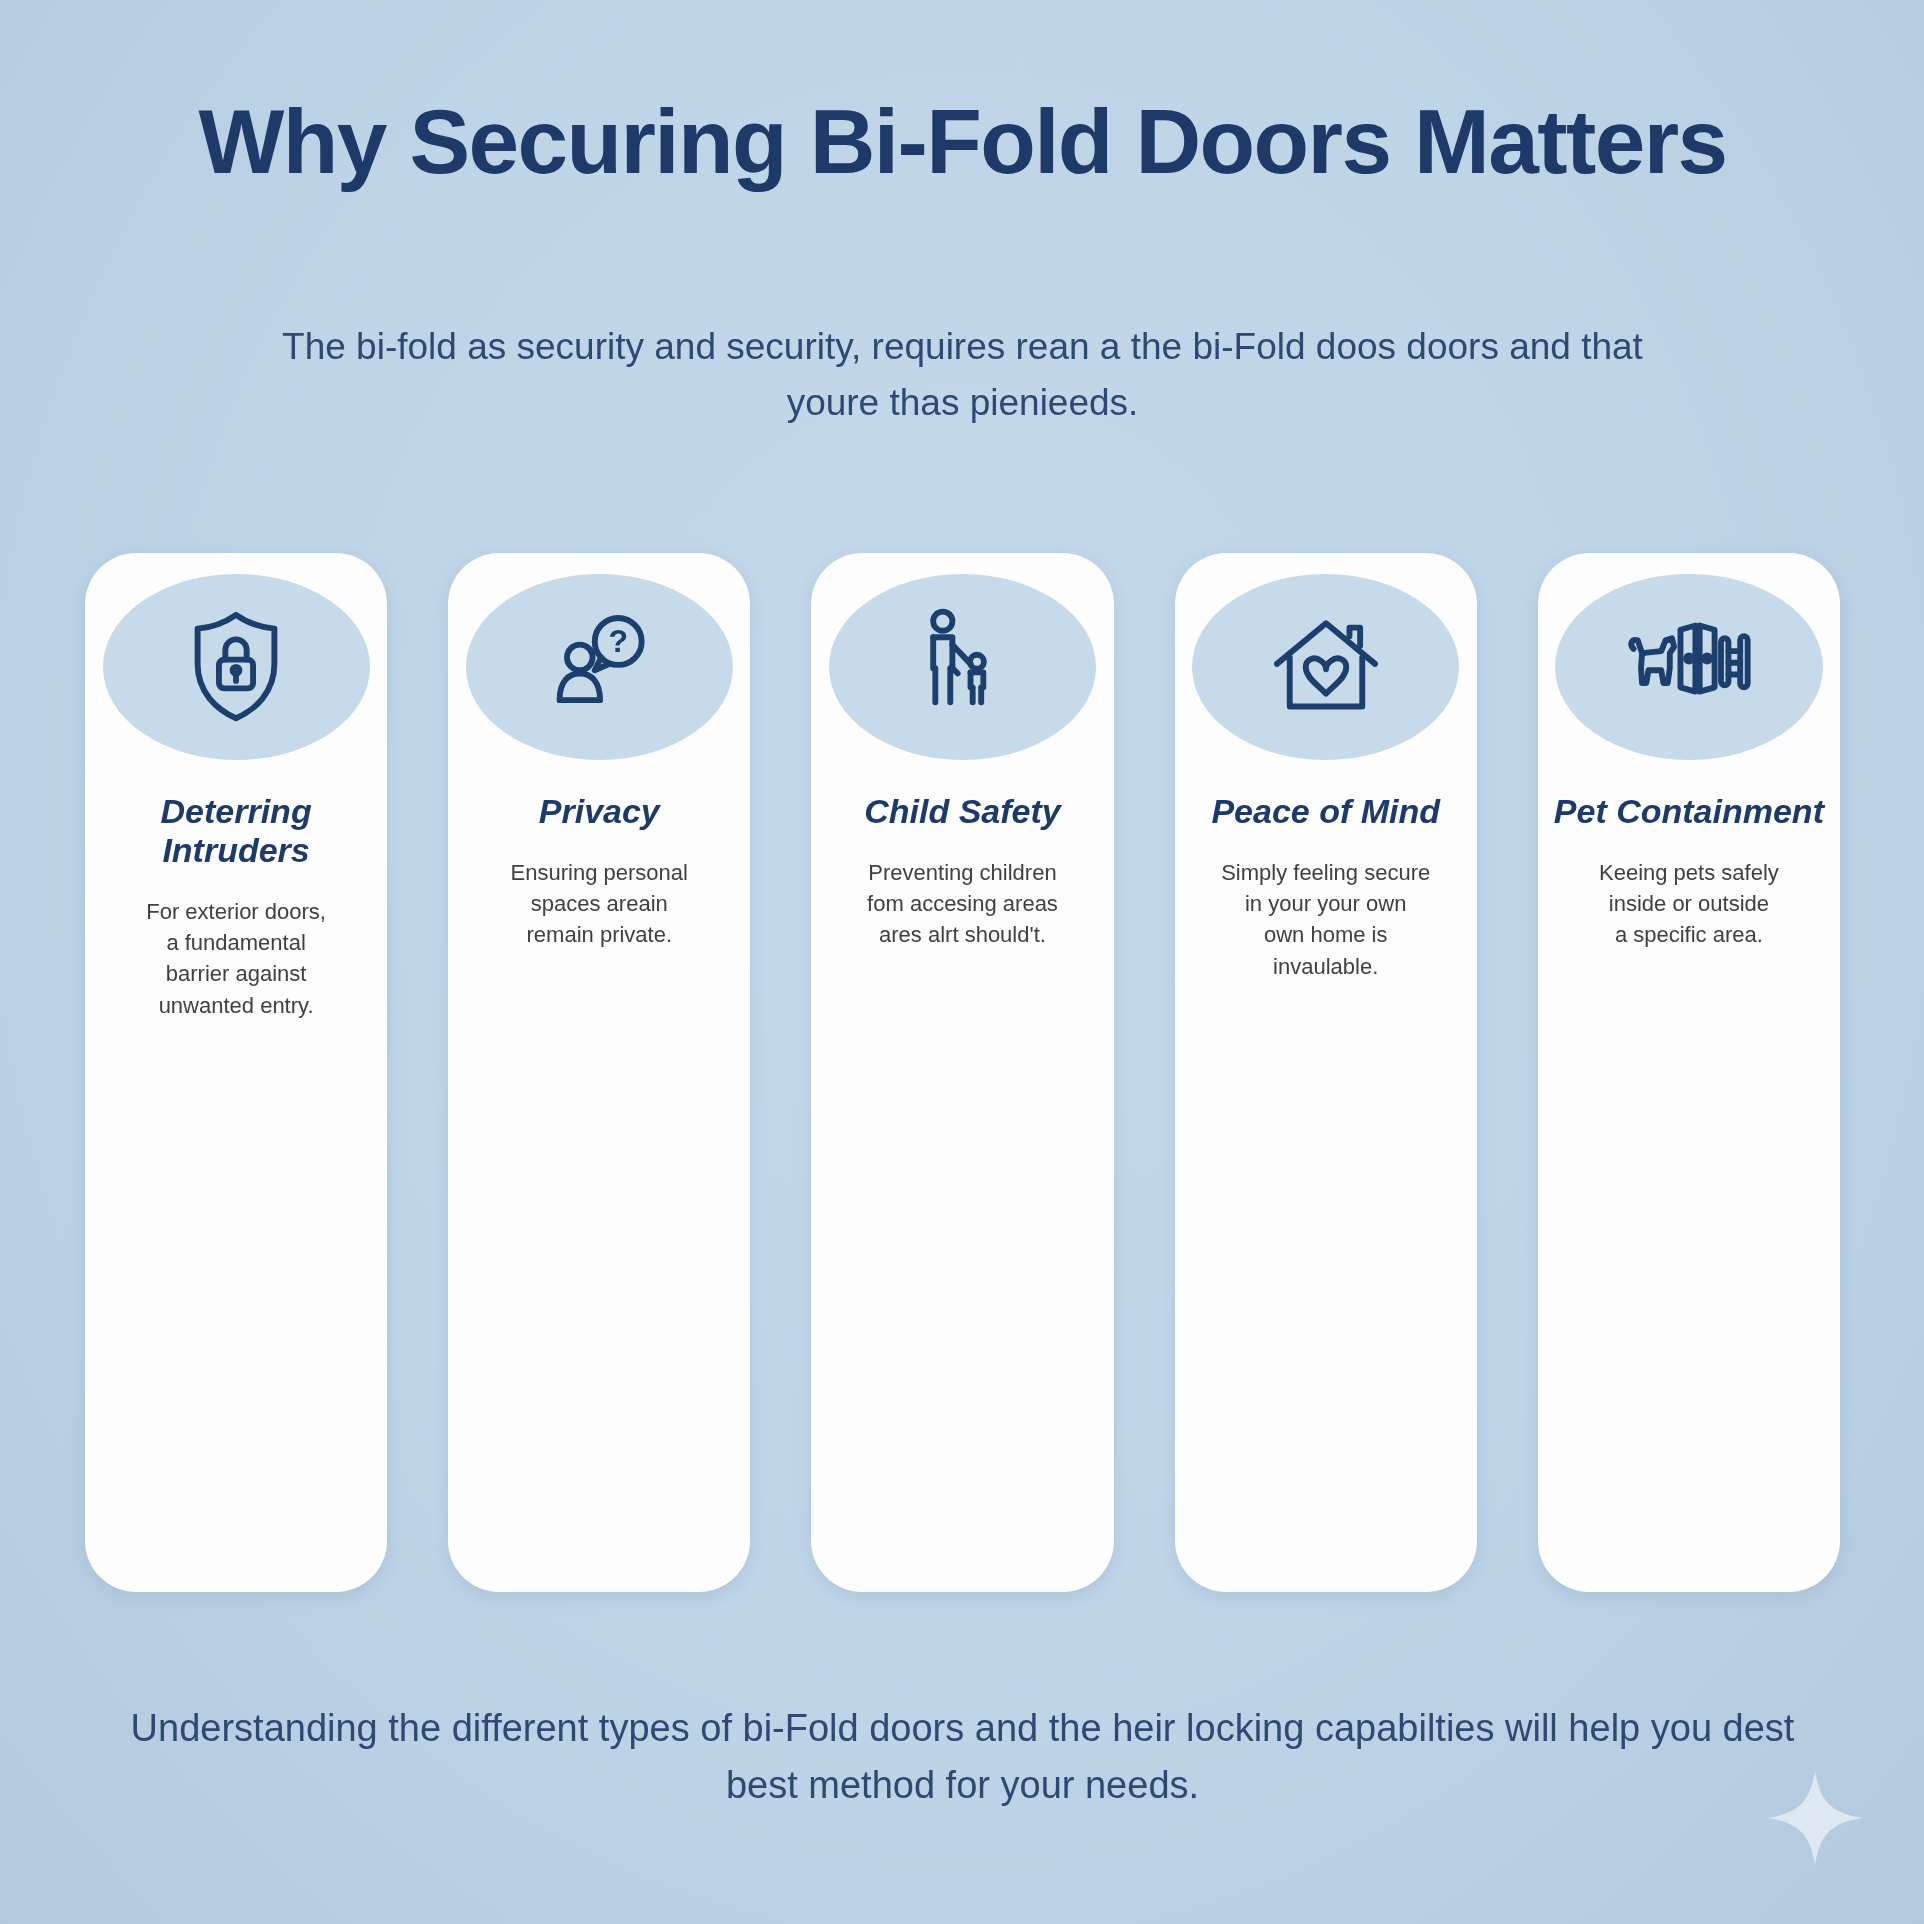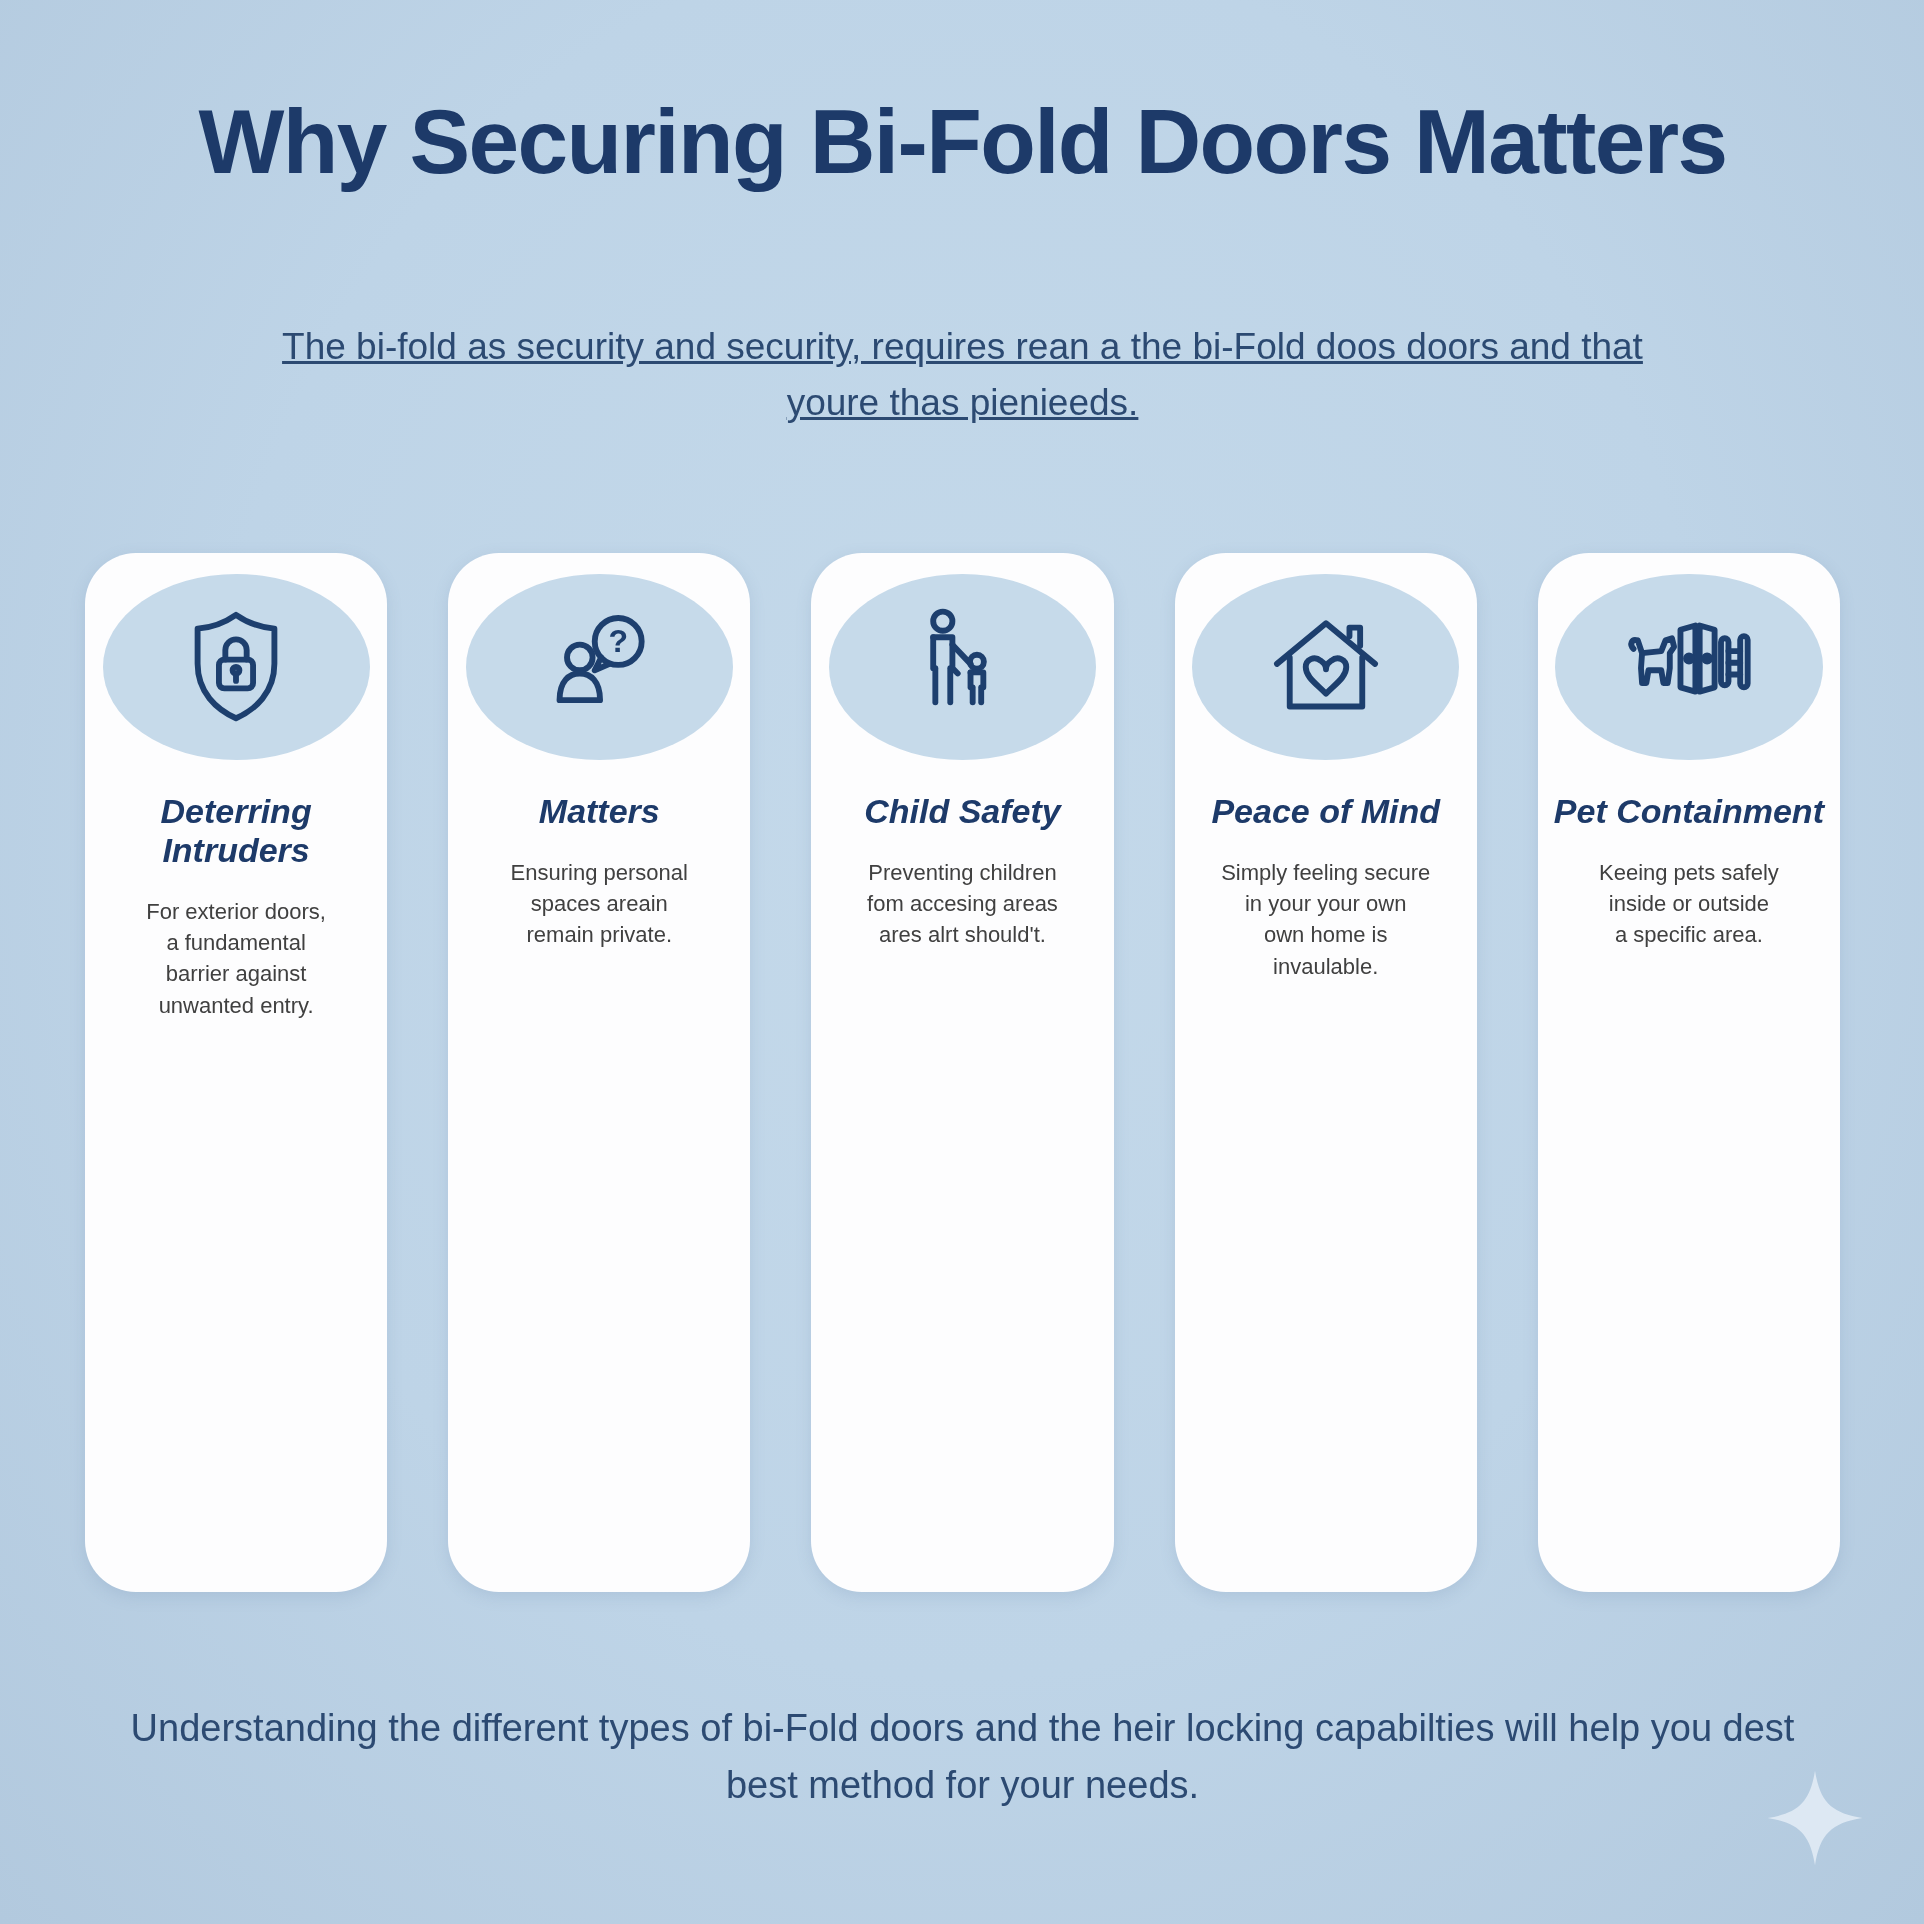--- a/index.html
+++ b/index.html
@@ -17,21 +17,20 @@
     font-size:91px;font-weight:bold;letter-spacing:-1.6px;
     color:#1d3a69;
   }
   .subtitle{
     position:absolute;top:319px;left:50%;transform:translateX(-50%);
     width:1492px;
     text-align:center;
     font-size:37px;line-height:1.5;
     color:#2c4a72;
     white-space:pre-line;
-    text-decoration:underline;
   }
   .cards{
     position:absolute;top:553px;left:85px;right:85px;height:1039px;
     display:grid;grid-template-columns:repeat(5,1fr);gap:61px;
   }
   .card{
     background:#fdfdfe;
     border-radius:51px;
     padding:21px 8px 0 8px;
     box-shadow:0 4.8px 14.4px rgba(100,130,165,0.18);
@@ -110,21 +109,21 @@
         <span>
           <svg viewBox="0 0 120 120">
             <circle class="icon-stroke" cx="42" cy="52" r="12"></circle>
             <path class="icon-stroke" d="M23 92 C23 74 32 67 42 67 C52 67 61 74 61 92 Z"></path>
             <circle class="icon-stroke" cx="78" cy="37" r="22"></circle>
             <path class="icon-stroke" d="M62 52 L56 64 L70 58"></path>
             <text x="78" y="47" text-anchor="middle" font-size="30" font-weight="bold" fill="#1d3f6e" font-family="Liberation Sans, sans-serif">?</text>
           </svg>
         </span>
       </div>
-      <div class="card-title">Matters</div>
+      <div class="card-title">Privacy</div>
       <div class="card-desc">Ensuring personal
 spaces areain
 remain private.</div>
     </div>
 
     <div class="card">
       <div class="oval">
         <span>
           <svg viewBox="0 0 120 120">
             <circle class="icon-stroke" cx="42" cy="18" r="9"></circle>

